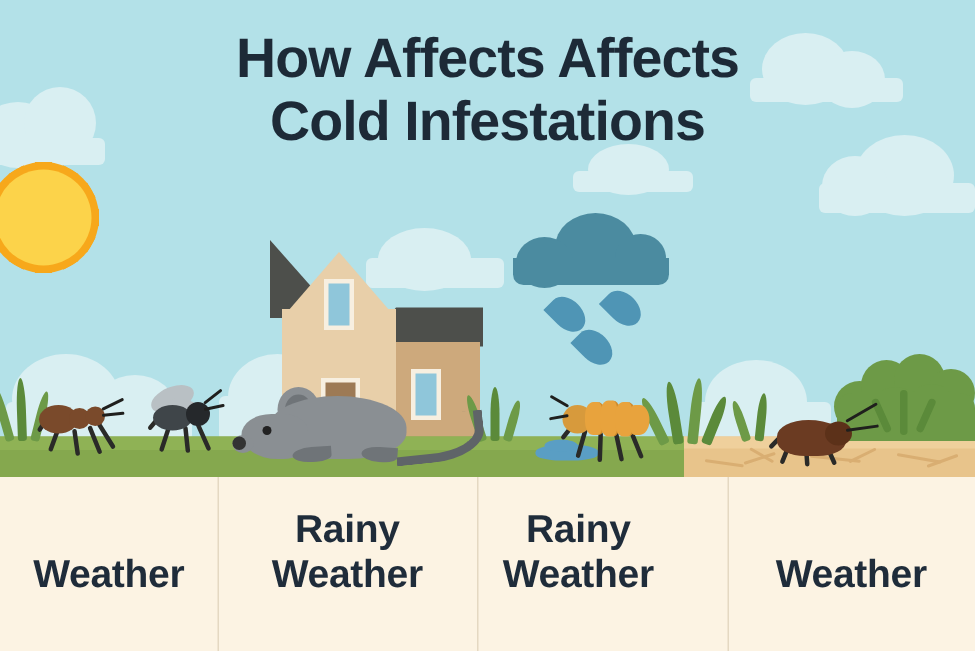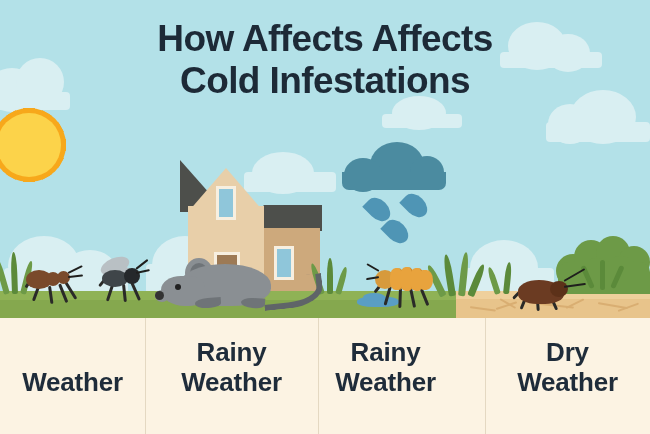--- a/index.html
+++ b/index.html
@@ -336,18 +336,18 @@
     </span>
   </div>
   <div class="cell" style="left:302px;width:167px;">
     <span>
       <b>Rainy</b><br>
       <b>Weather</b>
     </span>
   </div>
   <div class="cell" style="left:485px;width:165px;">
     <span>
-      <b>Dry</b><br>
+      <br>
       <b>Weather</b>
     </span>
   </div>
 
 </div>
 
 </body></html>

